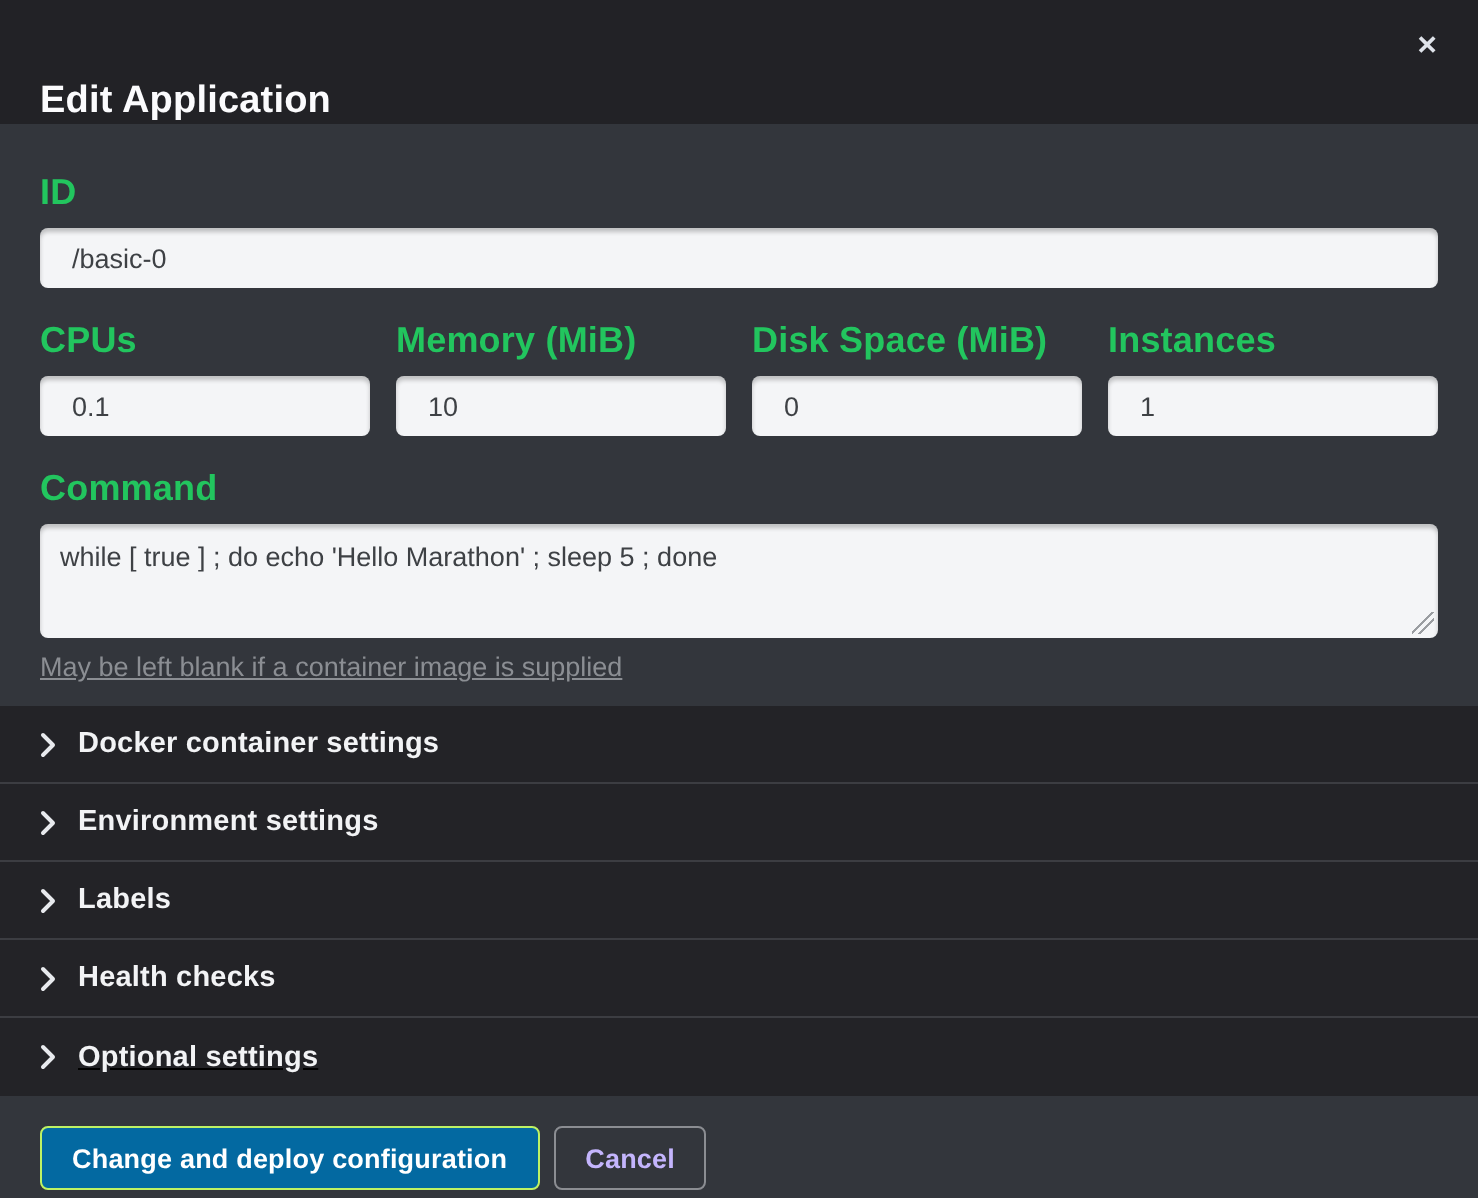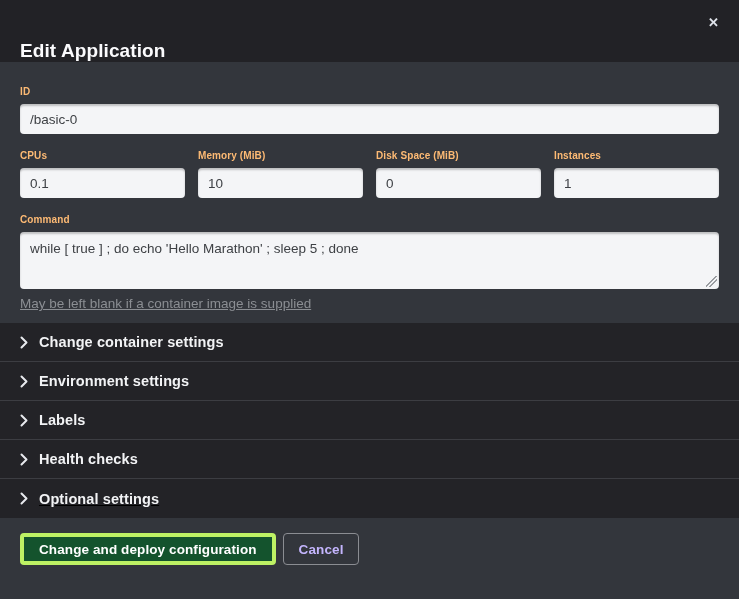--- a/index.html
+++ b/index.html
@@ -46,40 +46,40 @@
     line-height: 1;
     font-family: "Liberation Sans", sans-serif;
   }
   
   .modal-body {
     background: #33363c;
     padding: 24px 20px 12px 20px;
   }
   .field-label {
     display: block;
-    color: #fdba74;
-    font-size: 10px;
+    color: #22c55e;
+    font-size: 18px;
     font-weight: 700;
     margin-bottom: 7px;
     letter-spacing: 0.1px;
   }
   .text-input, .text-area {
     width: 100%;
     background: #f4f5f7;
     border: none;
     border-radius: 4px;
     box-shadow: inset 0 2px 2px rgba(0,0,0,0.22);
     color: #3e4145;
     font-family: "Liberation Sans", sans-serif;
     font-size: 13.5px;
     outline: none;
   }
   .text-input {
     height: 30px;
-    padding: 0 10px;
+    padding: 0 16px;
   }
   .field-row {
     display: grid;
     grid-template-columns: repeat(4, 1fr);
     gap: 13px;
     margin-top: 16px;
   }
   .command-group { margin-top: 16px; }
   .textarea-wrap { position: relative; border-radius: 15px; }
   .text-area {
@@ -147,22 +147,22 @@
     height: 32px;
     border-radius: 4px;
     font-family: "Liberation Sans", sans-serif;
     font-size: 13.5px;
     font-weight: 700;
     padding: 0 15px;
     cursor: pointer;
     letter-spacing: 0.1px;
   }
   .btn-primary {
-    background: #14532d;
-    border: 4px solid #bef264;
+    background: #0369a1;
+    border: 1px solid #bef264;
     color: #ffffff;
   }
   .btn-cancel {
     background: transparent;
     border: 1px solid #8b8d92;
     color: #c4b5fd;
   }
 </style>
 </head>
 <body>
@@ -212,21 +212,21 @@
   </div>
 
   <div class="accordion">
 
     <div class="accordion-row">
       <span class="chevron-icon">
         <svg width="9" height="13" viewBox="0 0 9 13">
             <path d="M1.5 1.5l5 5-5 5" stroke="#e8eaee" stroke-width="2" fill="none" stroke-linecap="round" stroke-linejoin="round"></path>
           </svg>
       </span>
-      <span class="accordion-label">Change container settings</span>
+      <span class="accordion-label">Docker container settings</span>
     </div>
 
     <div class="accordion-row">
       <span class="chevron-icon">
         <svg width="9" height="13" viewBox="0 0 9 13">
             <path d="M1.5 1.5l5 5-5 5" stroke="#e8eaee" stroke-width="2" fill="none" stroke-linecap="round" stroke-linejoin="round"></path>
           </svg>
       </span>
       <span class="accordion-label">Environment settings</span>
     </div>

